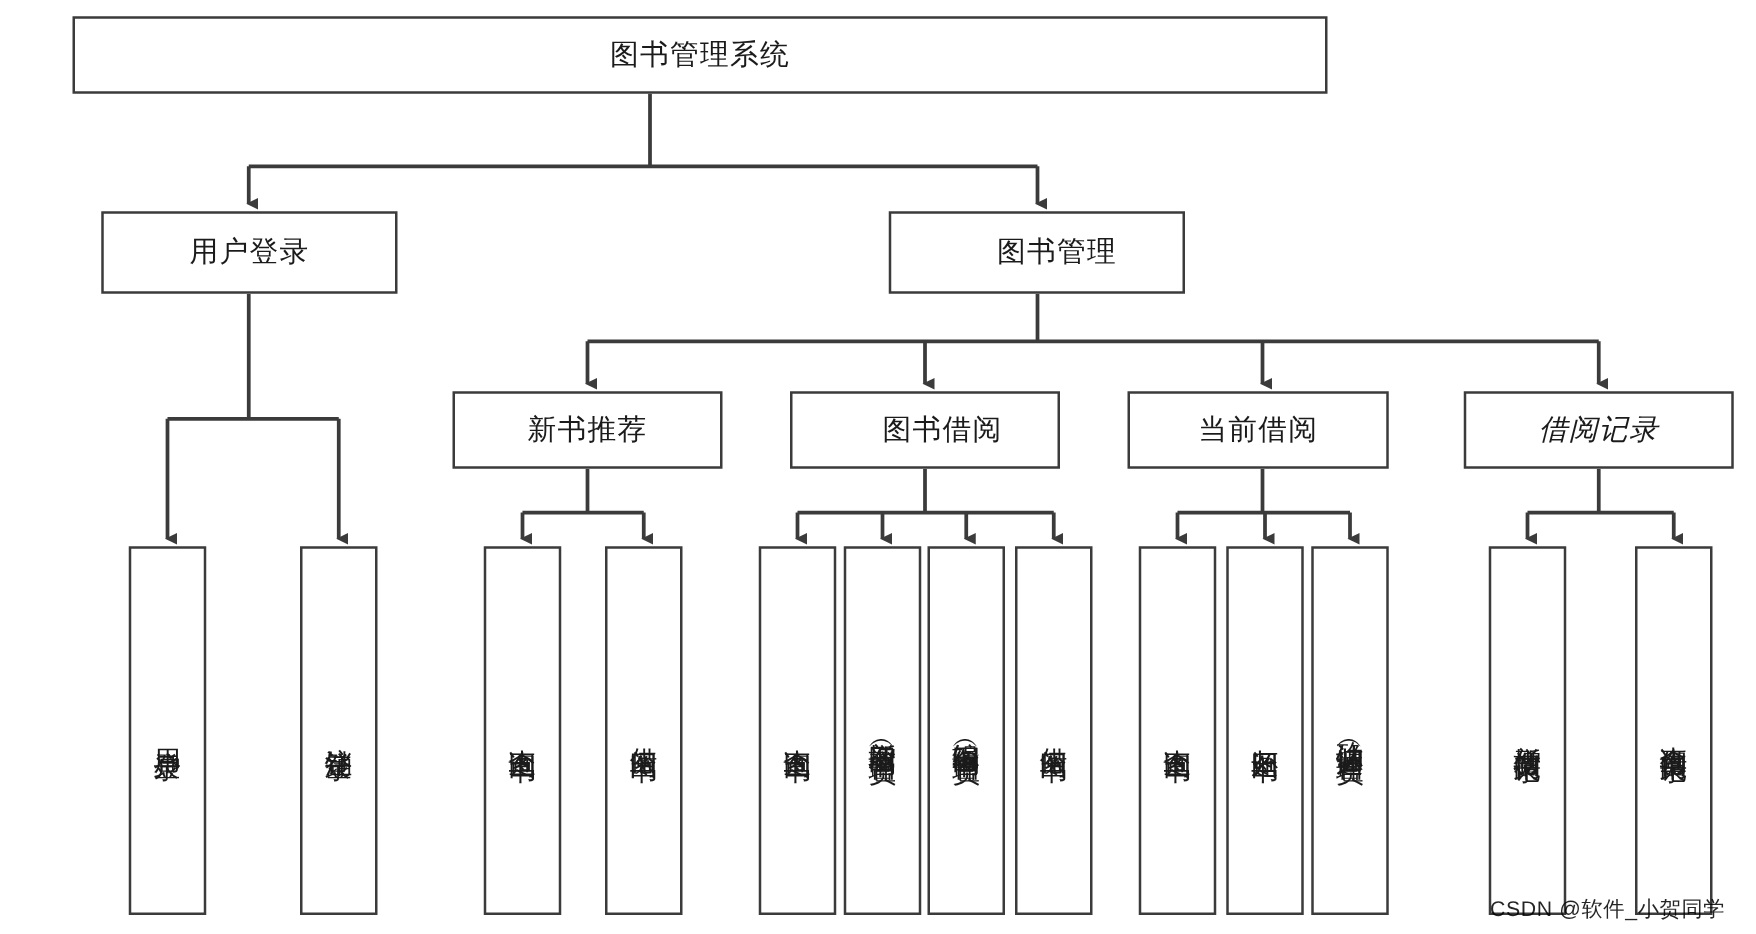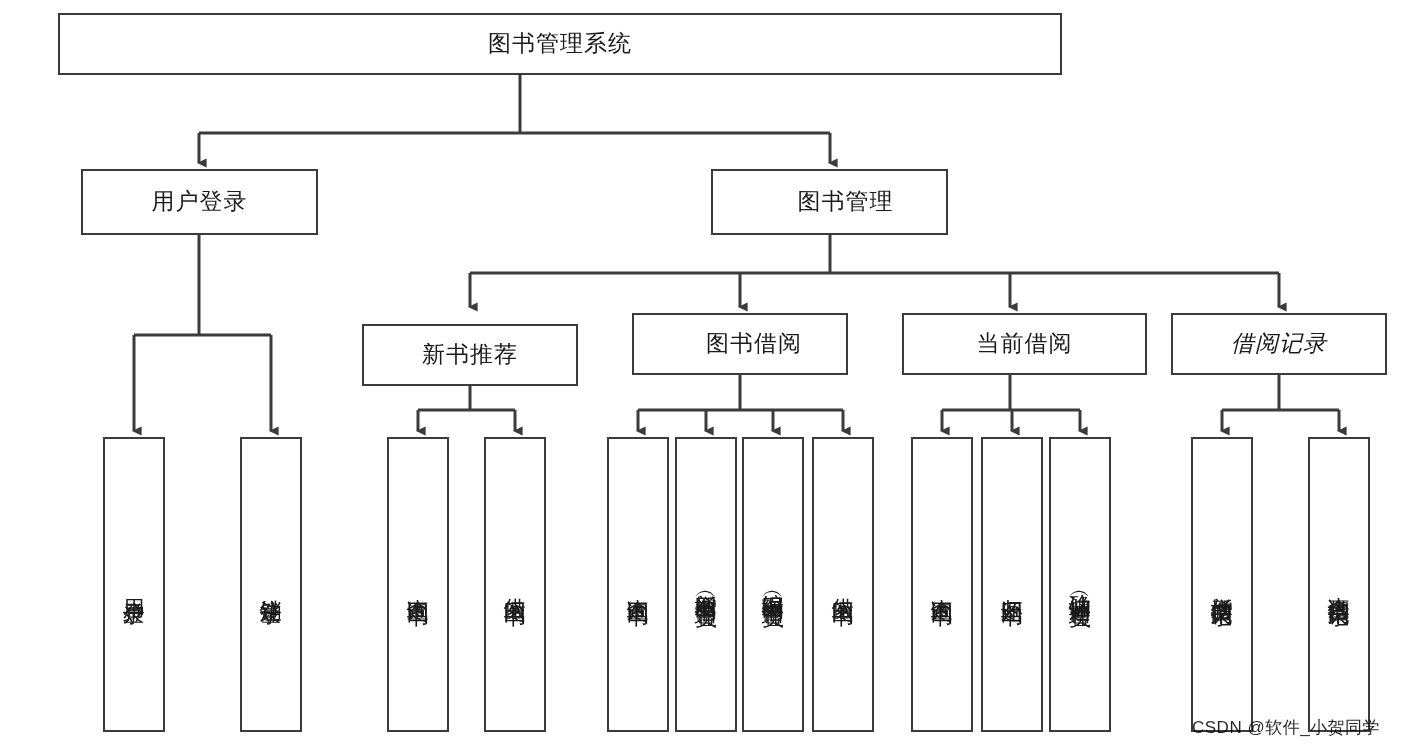--- a/index.html
+++ b/index.html
@@ -128,27 +128,27 @@
     <span>图书管理系统</span>
   </div>
 
   <div class="node horizontal" style="left:81px; top:169px; width:237px; height:66px;">
     <span>用户登录</span>
   </div>
   <div class="node horizontal" style="left:711px; top:169px; width:237px; height:66px;padding-left:32px;">
     <span>图书管理</span>
   </div>
 
-  <div class="node horizontal" style="left:362px; top:324px; width:216px; height:62px;">
+  <div class="node horizontal" style="left:362px; top:313px; width:216px; height:62px;">
     <span>新书推荐</span>
   </div>
   <div class="node horizontal" style="left:632px; top:313px; width:216px; height:62px;padding-left:28px;">
     <span>图书借阅</span>
   </div>
-  <div class="node horizontal" style="left:902px; top:313px; width:245px; height:62px;">
+  <div class="node horizontal" style="left:902px; top:313px; width:209px; height:62px;">
     <span>当前借阅</span>
   </div>
   <div class="node horizontal" style="left:1171px; top:313px; width:216px; height:62px;font-style:italic;">
     <span>借阅记录</span>
   </div>
 
   <div class="node vertical" style="left:103px; top:437px; width:62px; height:295px;">
     <span class="vtext">用户登录</span>
   </div>
   <div class="node vertical" style="left:240px; top:437px; width:62px; height:295px;">

